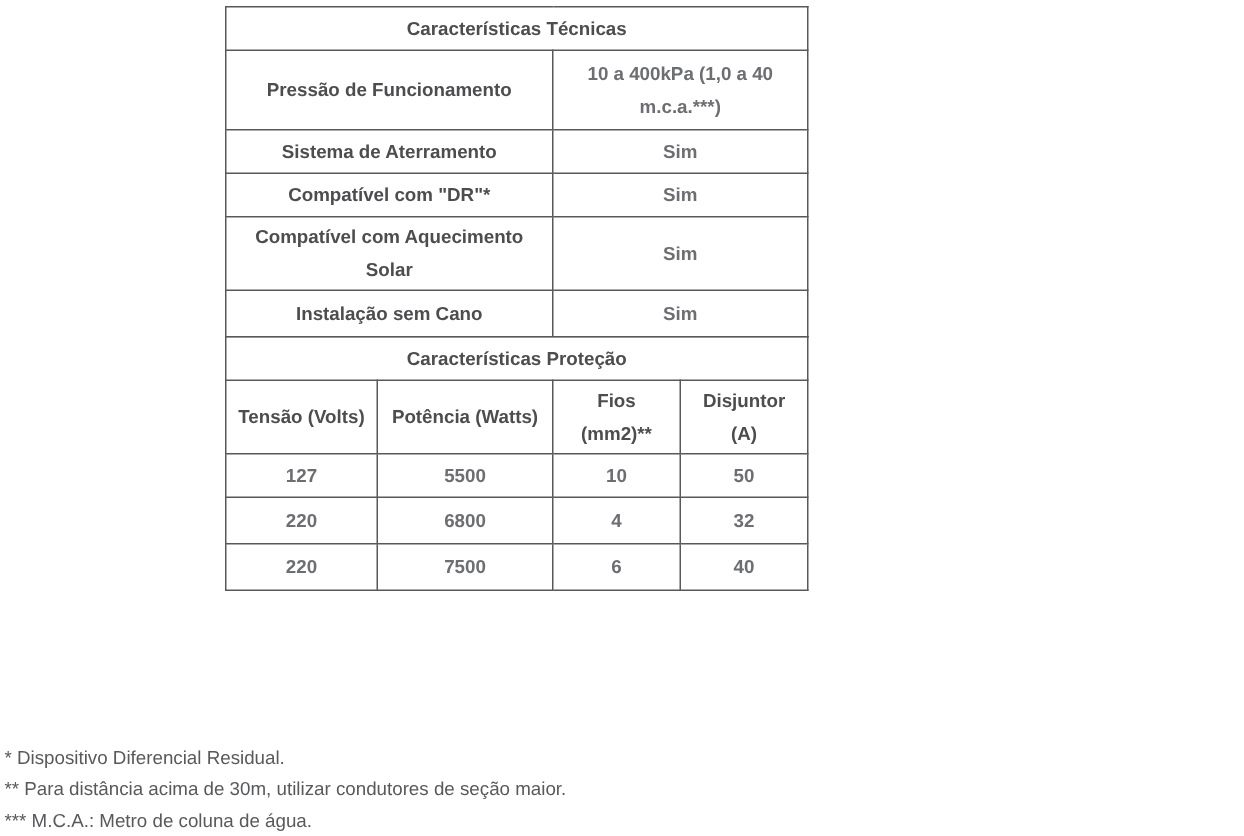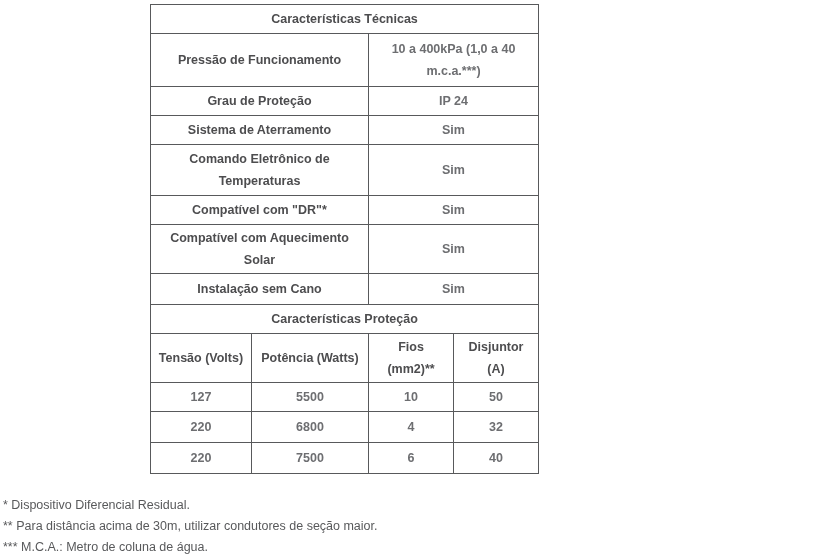--- a/index.html
+++ b/index.html
@@ -75,29 +75,21 @@
         </colgroup>
       <tbody>
           <tr class="h29">
         <td colspan="2" class="section-header">Características Técnicas</td>
       </tr>
       <tr class="h53">
         <td class="label">Pressão de Funcionamento</td>
         <td class="value">10 a 400kPa (1,0 a 40 m.c.a.***)</td>
       </tr>
       <tr class="h29">
-        <td class="label">Grau de Proteção</td>
-        <td class="value">IP 24</td>
-      </tr>
-      <tr class="h29">
         <td class="label">Sistema de Aterramento</td>
-        <td class="value">Sim</td>
-      </tr>
-      <tr class="h51">
-        <td class="label">Comando Eletrônico de Temperaturas</td>
         <td class="value">Sim</td>
       </tr>
       <tr class="h29">
         <td class="label">Compatível com "DR"*</td>
         <td class="value">Sim</td>
       </tr>
       <tr class="h31">
         <td class="label">Compatível com Aquecimento Solar</td>
         <td class="value">Sim</td>
       </tr>

